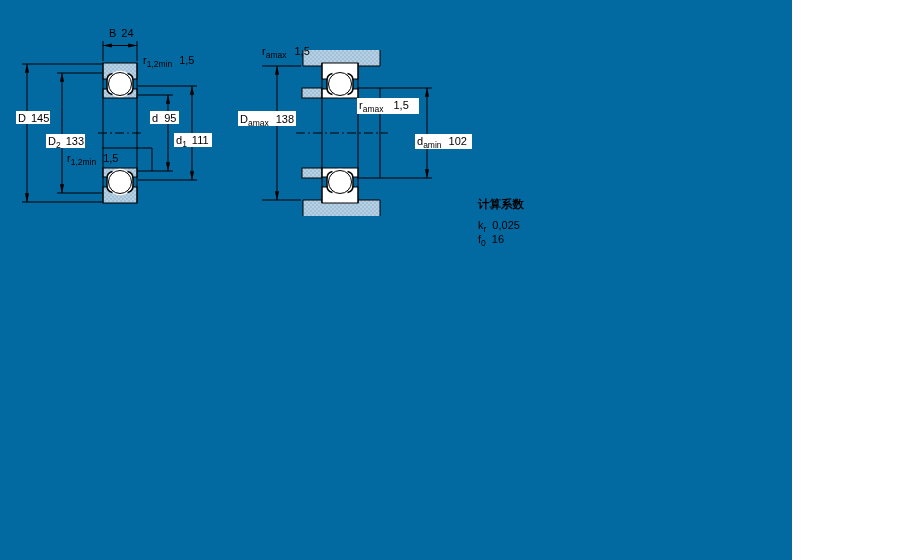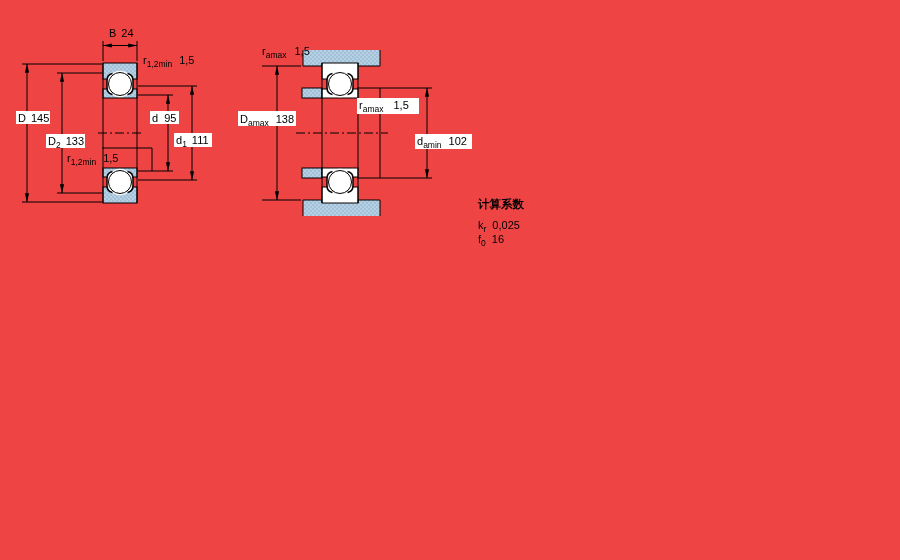--- a/index.html
+++ b/index.html
@@ -1,16 +1,16 @@
 <!DOCTYPE html>
 <html style="--ring-fill: #b6d0e4; --ring-dot: #7fa6c6;"><head>
 <meta charset="utf-8">
 <style>
   html,body{margin:0;padding:0;background:#fff;}
-  .page{position:relative;width:900px;height:560px;background:#ef4444;overflow:hidden;
+  .page{position:relative;width:792px;height:560px;background:#0369a1;overflow:hidden;
         font-family:"Liberation Sans",sans-serif;}
   svg text{fill:#000;}
   .lbl{font-size:11px;}
   .sub{font-size:8.5px;}
   .cjk{font-size:11.5px;font-weight:bold;}
   .wbg{fill:#fff;}
 </style>
 </head>
 <body>
 

